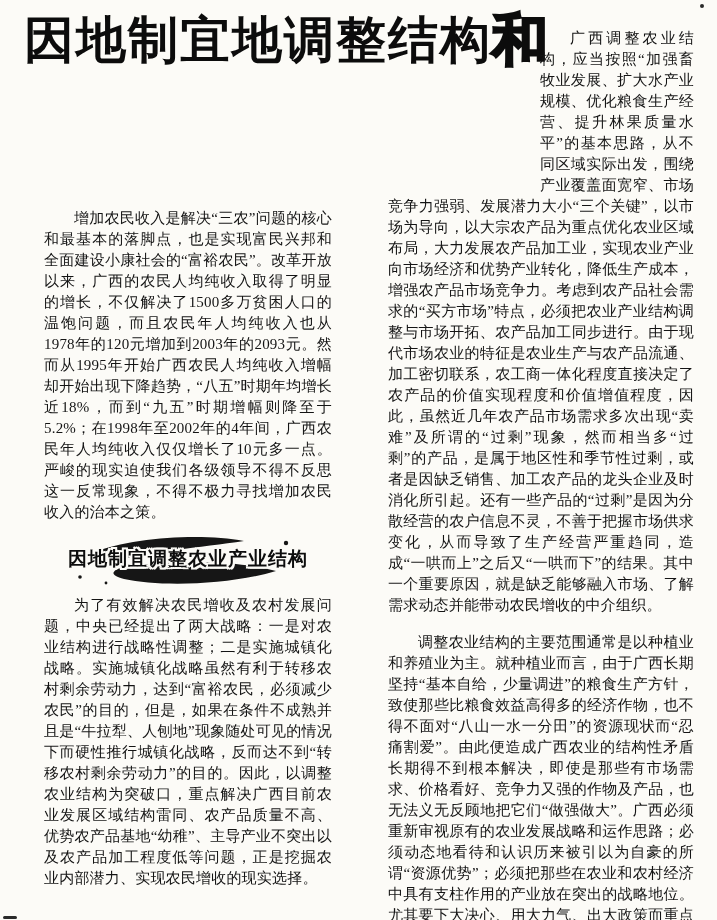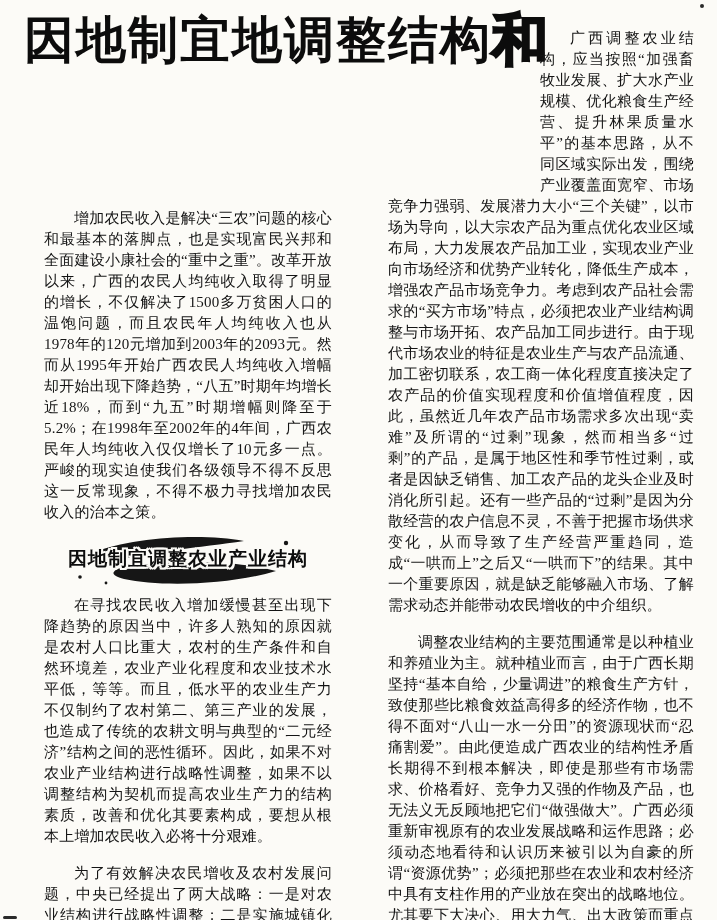--- a/index.html
+++ b/index.html
@@ -119,34 +119,33 @@
 <body>
 
 <div class="page">
 
   <div class="title-block">
     <div class="title-line1"><span>因地制宜地调整结构</span><span class="title-emph">和</span></div>
   </div>
 
 
   <div class="col col-left">
-    <p class="body-para">增加农民收入是解决“三农”问题的核心和最基本的落脚点，也是实现富民兴邦和全面建设小康社会的“重中之重”。改革开放以来，广西的农民人均纯收入取得了明显的增长，不仅解决了1500多万贫困人口的温饱问题，而且农民年人均纯收入也从1978年的120元增加到2003年的2093元。然而从1995年开始广西农民人均纯收入增幅却开始出现下降趋势，“八五”时期年均增长近18%，而到“九五”时期增幅则降至于5.2%；在1998年至2002年的4年间，广西农民年人均纯收入仅仅增长了10元多一点。严峻的现实迫使我们各级领导不得不反思这一反常现象，不得不极力寻找增加农民收入的治本之策。</p>
+    <p class="body-para">增加农民收入是解决“三农”问题的核心和最基本的落脚点，也是实现富民兴邦和全面建设小康社会的“富裕农民”。改革开放以来，广西的农民人均纯收入取得了明显的增长，不仅解决了1500多万贫困人口的温饱问题，而且农民年人均纯收入也从1978年的120元增加到2003年的2093元。然而从1995年开始广西农民人均纯收入增幅却开始出现下降趋势，“八五”时期年均增长近18%，而到“九五”时期增幅则降至于5.2%；在1998年至2002年的4年间，广西农民年人均纯收入仅仅增长了10元多一点。严峻的现实迫使我们各级领导不得不反思这一反常现象，不得不极力寻找增加农民收入的治本之策。</p>
 
     <div class="section-heading">
       <svg class="swoosh" viewBox="0 0 252 56" aria-hidden="true">
         <path d="M30,22 C70,6 140,2 182,10 C140,16 82,22 52,30 C40,33 26,29 30,22 Z" fill="#161616"></path>
         <path d="M62,36 C118,28 176,30 214,40 C168,54 98,56 62,48 C46,44 50,39 62,36 Z" fill="#161616"></path>
         <circle cx="224" cy="12" r="2.2" fill="#161616"></circle>
         <circle cx="18" cy="46" r="1.8" fill="#161616"></circle>
         <circle cx="44" cy="52" r="1.4" fill="#161616"></circle>
       </svg>
       <span class="heading-text">因地制宜调整农业产业结构</span>
     </div>
 
-    <p class="body-para">在寻找农民收入增加缓慢甚至出现下降趋势的原因当中，许多人熟知的原因就是农村人口比重大，农村的生产条件和自然环境差，农业产业化程度和农业技术水平低，等等。而且，低水平的农业生产力不仅制约了农村第二、第三产业的发展，也造成了传统的农耕文明与典型的“二元经济”结构之间的恶性循环。因此，如果不对农业产业结构进行战略性调整，如果不以调整结构为契机而提高农业生产力的结构素质，改善和优化其要素构成，要想从根本上增加农民收入必将十分艰难。</p>
     <p class="body-para">为了有效解决农民增收及农村发展问题，中央已经提出了两大战略：一是对农业结构进行战略性调整；二是实施城镇化战略。实施城镇化战略虽然有利于转移农村剩余劳动力，达到“富裕农民，必须减少农民”的目的，但是，如果在条件不成熟并且是“牛拉犁、人刨地”现象随处可见的情况下而硬性推行城镇化战略，反而达不到“转移农村剩余劳动力”的目的。因此，以调整农业结构为突破口，重点解决广西目前农业发展区域结构雷同、农产品质量不高、优势农产品基地“幼稚”、主导产业不突出以及农产品加工程度低等问题，正是挖掘农业内部潜力、实现农民增收的现实选择。</p>
   </div>
 
   <div class="col col-right">
     <div class="title-spacer"></div>
     <p class="body-para">广西调整农业结构，应当按照“加强畜牧业发展、扩大水产业规模、优化粮食生产经营、提升林果质量水平”的基本思路，从不同区域实际出发，围绕产业覆盖面宽窄、市场竞争力强弱、发展潜力大小“三个关键”，以市场为导向，以大宗农产品为重点优化农业区域布局，大力发展农产品加工业，实现农业产业向市场经济和优势产业转化，降低生产成本，增强农产品市场竞争力。考虑到农产品社会需求的“买方市场”特点，必须把农业产业结构调整与市场开拓、农产品加工同步进行。由于现代市场农业的特征是农业生产与农产品流通、加工密切联系，农工商一体化程度直接决定了农产品的价值实现程度和价值增值程度，因此，虽然近几年农产品市场需求多次出现“卖难”及所谓的“过剩”现象，然而相当多“过剩”的产品，是属于地区性和季节性过剩，或者是因缺乏销售、加工农产品的龙头企业及时消化所引起。还有一些产品的“过剩”是因为分散经营的农户信息不灵，不善于把握市场供求变化，从而导致了生产经营严重趋同，造成“一哄而上”之后又“一哄而下”的结果。其中一个重要原因，就是缺乏能够融入市场、了解需求动态并能带动农民增收的中介组织。</p>
     <p class="body-para">调整农业结构的主要范围通常是以种植业和养殖业为主。就种植业而言，由于广西长期坚持“基本自给，少量调进”的粮食生产方针，致使那些比粮食效益高得多的经济作物，也不得不面对“八山一水一分田”的资源现状而“忍痛割爱”。由此便造成广西农业的结构性矛盾长期得不到根本解决，即使是那些有市场需求、价格看好、竞争力又强的作物及产品，也无法义无反顾地把它们“做强做大”。广西必须重新审视原有的农业发展战略和运作思路；必须动态地看待和认识历来被引以为自豪的所谓“资源优势”；必须把那些在农业和农村经济中具有支柱作用的产业放在突出的战略地位。尤其要下大决心、用大力气、出大政策而重点发展蔗糖业、畜牧业、水果业、桑蚕业和林产加工业等重要农业产业，加大扶持力度，加快发展步伐。要依靠政策引导、物质保证及在科技、市场、销售、储运等方面的系列化服务，上单产、上规模、上档次、上品质、上水平、上效益，使之在支撑起全区农业“巨伞”的同时，使农民收入大幅度增加。</p>
 
   </div>
 

